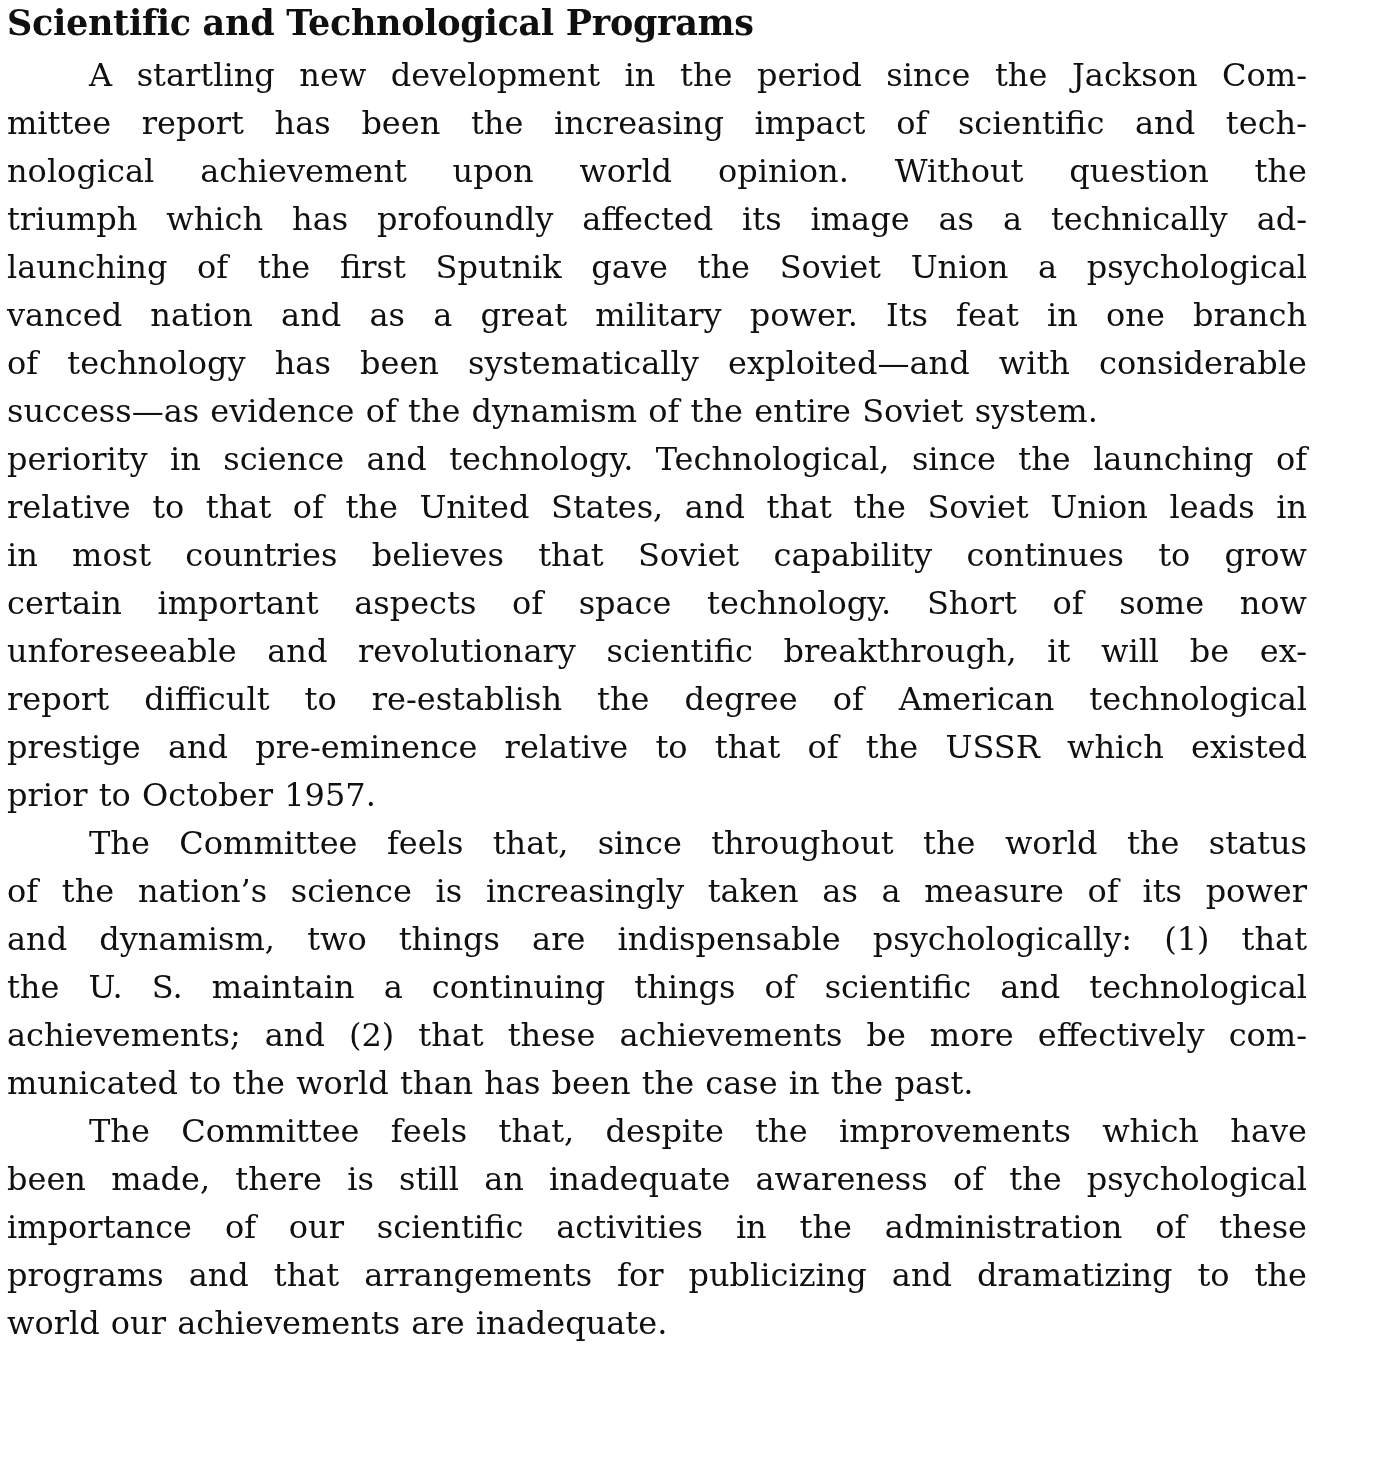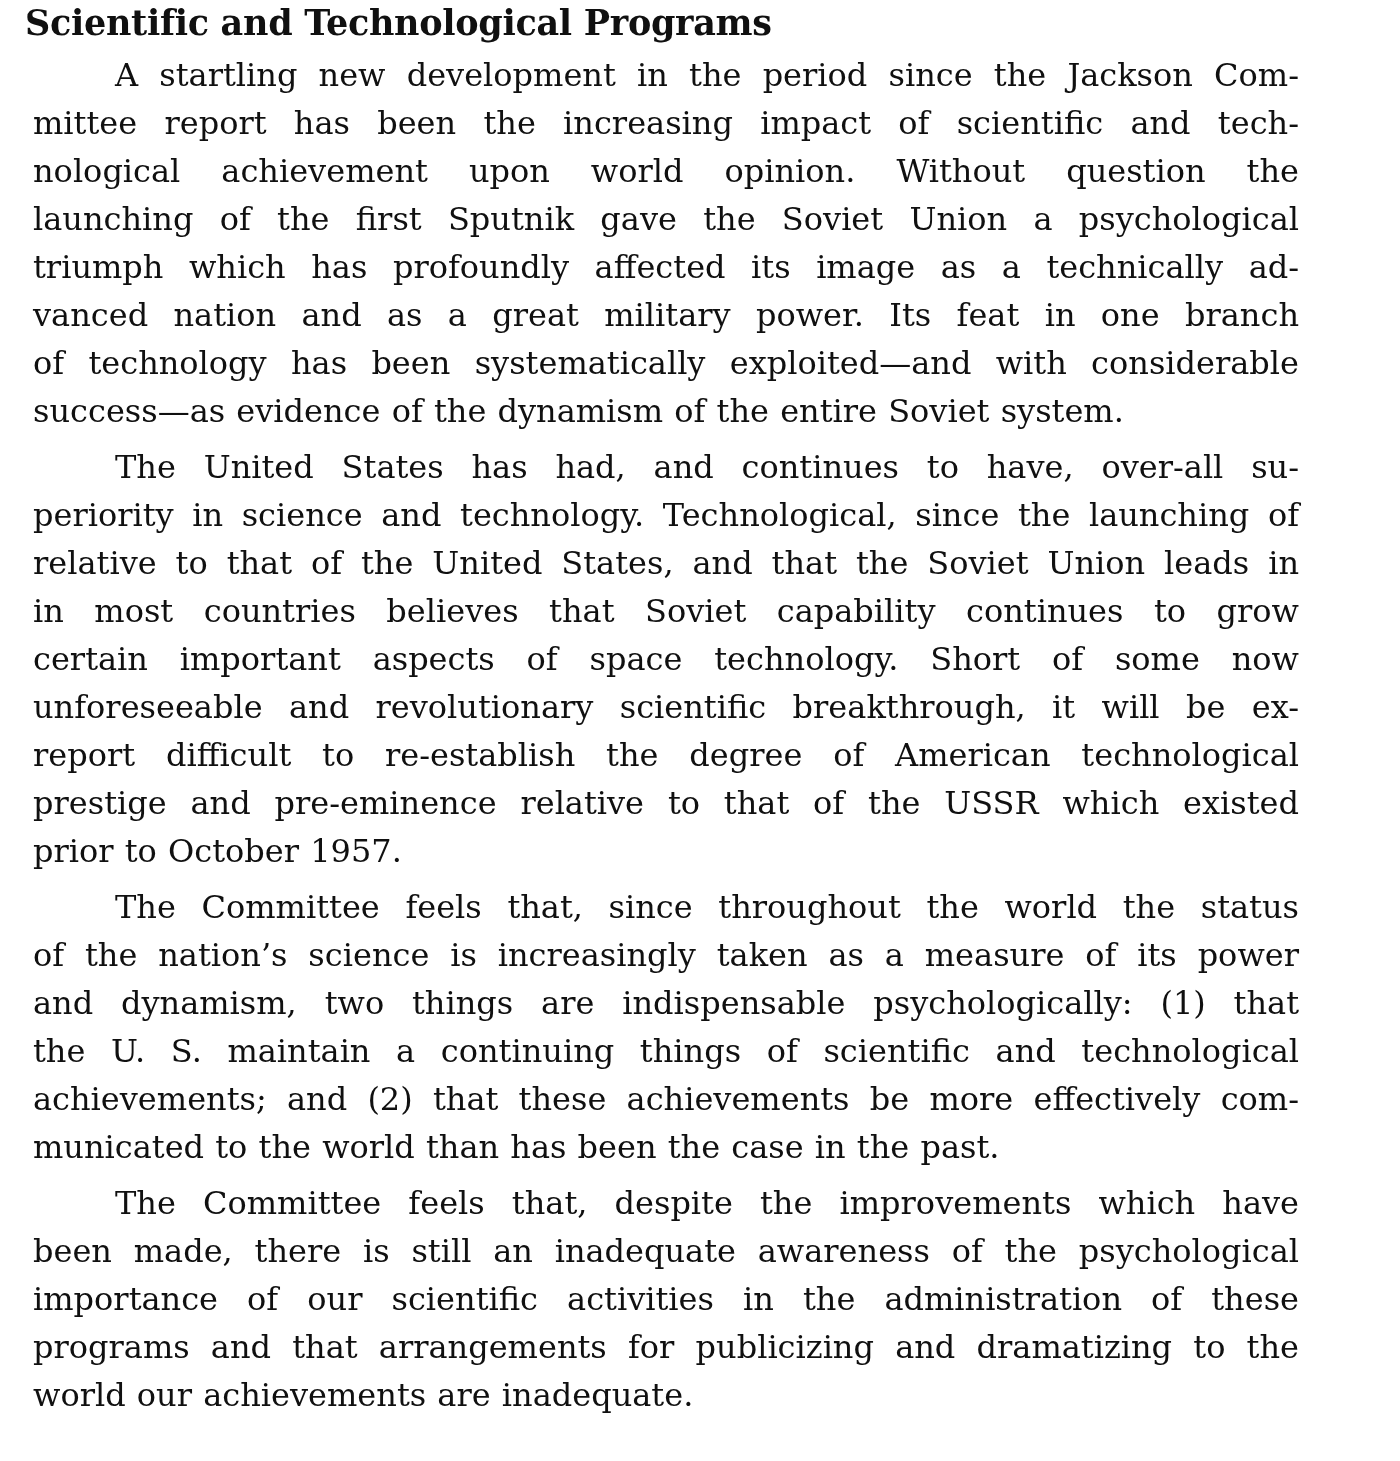--- a/index.html
+++ b/index.html
@@ -9,37 +9,37 @@
   }
   body {
     width: 1400px;
     height: 1461px;
     overflow: hidden;
   }
   .page {
     box-sizing: border-box;
     width: 1316px;
     height: 1461px;
-    padding: 3px 9px 0 25px;
+    padding: 3px 9px 0 7px;
     font-family: "DejaVu Serif", "Liberation Serif", serif;
     color: #101010;
     background: #ffffff;
   }
   .heading {
     font-size: 35px;
     font-weight: bold;
     line-height: 40px;
     letter-spacing: -0.3px;
     margin: 0 0 8px 0;
   }
   .doc-body {
     width: 100%;
   }
   .paragraph {
-    margin: 8px;
+    margin: 0;
   }
   .line {
     font-size: 32px;
     line-height: 48px;
     text-align: justify;
     text-align-last: justify;
     word-spacing: 1px;
   }
   .line.first {
     text-indent: 82px;
@@ -51,28 +51,27 @@
 </head>
 <body>
 
 <div class="page">
   <h1 class="heading">Scientific and Technological Programs</h1>
   <div class="doc-body" id="doc-body">
       <div class="paragraph">
         <div class="line first">A startling new development in the period since the Jackson Com-</div>
         <div class="line">mittee report has been the increasing impact of scientific and tech-</div>
         <div class="line">nological achievement upon world opinion. Without question the</div>
+        <div class="line">triumph which has profoundly affected its image as a technically ad-</div>
         <div class="line">launching of the first Sputnik gave the Soviet Union a psychological</div>
-        <div class="line">triumph which has profoundly affected its image as a technically ad-</div>
         <div class="line">vanced nation and as a great military power. Its feat in one branch</div>
         <div class="line">of technology has been systematically exploited—and with considerable</div>
         <div class="line last">success—as evidence of the dynamism of the entire Soviet system.</div>
       </div>
       <div class="paragraph">
-        <div class="line first">The United States has had, and continues to have, over-all su-</div>
         <div class="line">periority in science and technology. Technological, since the launching of</div>
         <div class="line">relative to that of the United States, and that the Soviet Union leads in</div>
         <div class="line">in most countries believes that Soviet capability continues to grow</div>
         <div class="line">certain important aspects of space technology. Short of some now</div>
         <div class="line">unforeseeable and revolutionary scientific breakthrough, it will be ex-</div>
         <div class="line">report difficult to re-establish the degree of American technological</div>
         <div class="line">prestige and pre-eminence relative to that of the USSR which existed</div>
         <div class="line last">prior to October 1957.</div>
       </div>
       <div class="paragraph">

